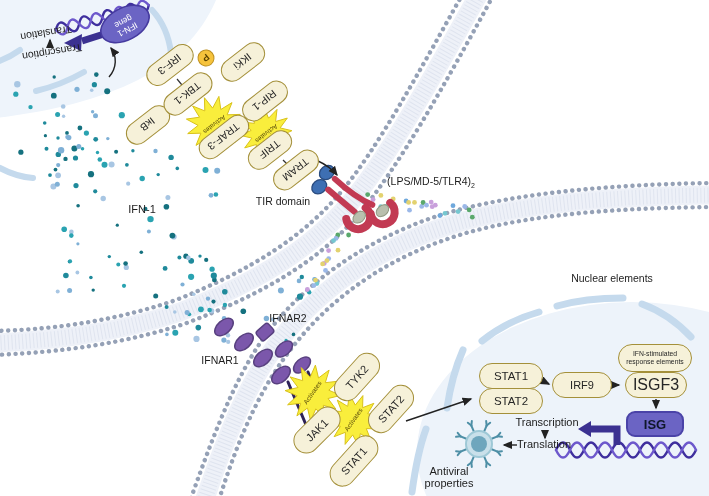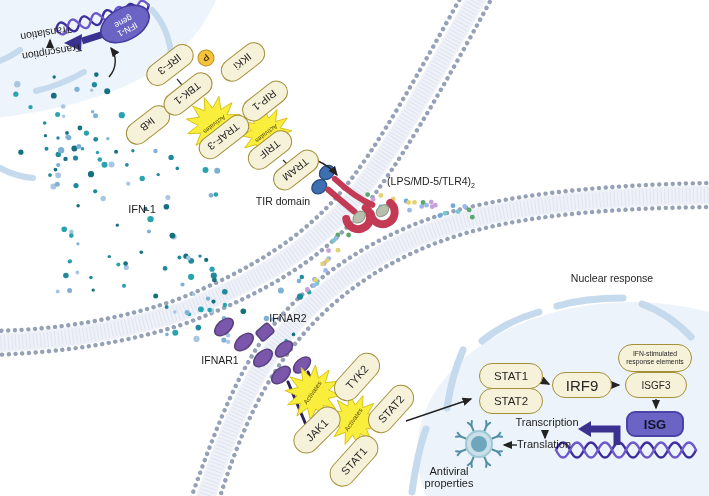--- a/index.html
+++ b/index.html
@@ -391,31 +391,31 @@
   <div class="lbl star-lbl" style="left:313px; top:393px; --r:-55deg">Activates</div>
   <div class="lbl star-lbl" style="left:354px; top:420px; --r:-55deg">Activates</div>
 
   <div class="lbl" style="left:142px; top:210px">IFN-1</div>
   <div class="lbl mini" style="left:283px; top:202px">TIR domain</div>
   <div class="lbl mini" style="left:431px; top:183px">
     <span>(LPS/MD-5/TLR4)</span><sub>2</sub>
   </div>
   <div class="lbl mini" style="left:288px; top:319px">IFNAR2</div>
   <div class="lbl mini" style="left:220px; top:361px">IFNAR1</div>
-  <div class="lbl mini" style="left:612px; top:279px">Nuclear response</div>
+  <div class="lbl mini" style="left:612px; top:279px">Nuclear elements</div>
 
   <div class="pill" style="left:357px; top:377px; width:56px; height:26px; font-size:11px; --r:-48deg">TYK2</div>
   <div class="pill" style="left:317px; top:430px; width:56px; height:26px; font-size:11px; --r:-45deg">JAK1</div>
   <div class="pill" style="left:391px; top:409px; width:56px; height:26px; font-size:11px; --r:-48deg">STAT2</div>
   <div class="pill" style="left:354px; top:461px; width:60px; height:26px; font-size:11px; --r:-48deg">STAT1</div>
 
   <div class="pill sqpill" style="left:511px; top:376px; width:64px; height:26px; font-size:11.5px">STAT1</div>
   <div class="pill sqpill" style="left:511px; top:401px; width:64px; height:26px; font-size:11.5px">STAT2</div>
-  <div class="pill" style="left:582px; top:385px; width:60px; height:26px; font-size:15px">IRF9</div>
-  <div class="pill" style="left:656px; top:385px; width:62px; height:26px; font-size:10px">ISGF3</div>
+  <div class="pill" style="left:582px; top:385px; width:60px; height:26px; font-size:11px">IRF9</div>
+  <div class="pill" style="left:656px; top:385px; width:62px; height:26px; font-size:16px">ISGF3</div>
   <div class="pill isre" style="left:655px; top:358px; width:74px; height:28px">
     <span>
       <span style="display:block">IFN-stimulated</span>
       <span style="display:block">response elements</span>
     </span>
   </div>
   <div class="pill isg-box" style="left:655px; top:424px; width:58px; height:26px">ISG</div>
 
   <div class="lbl" style="left:547px; top:423px">Transcription</div>
   <div class="lbl" style="left:544px; top:445px">Translation</div>

